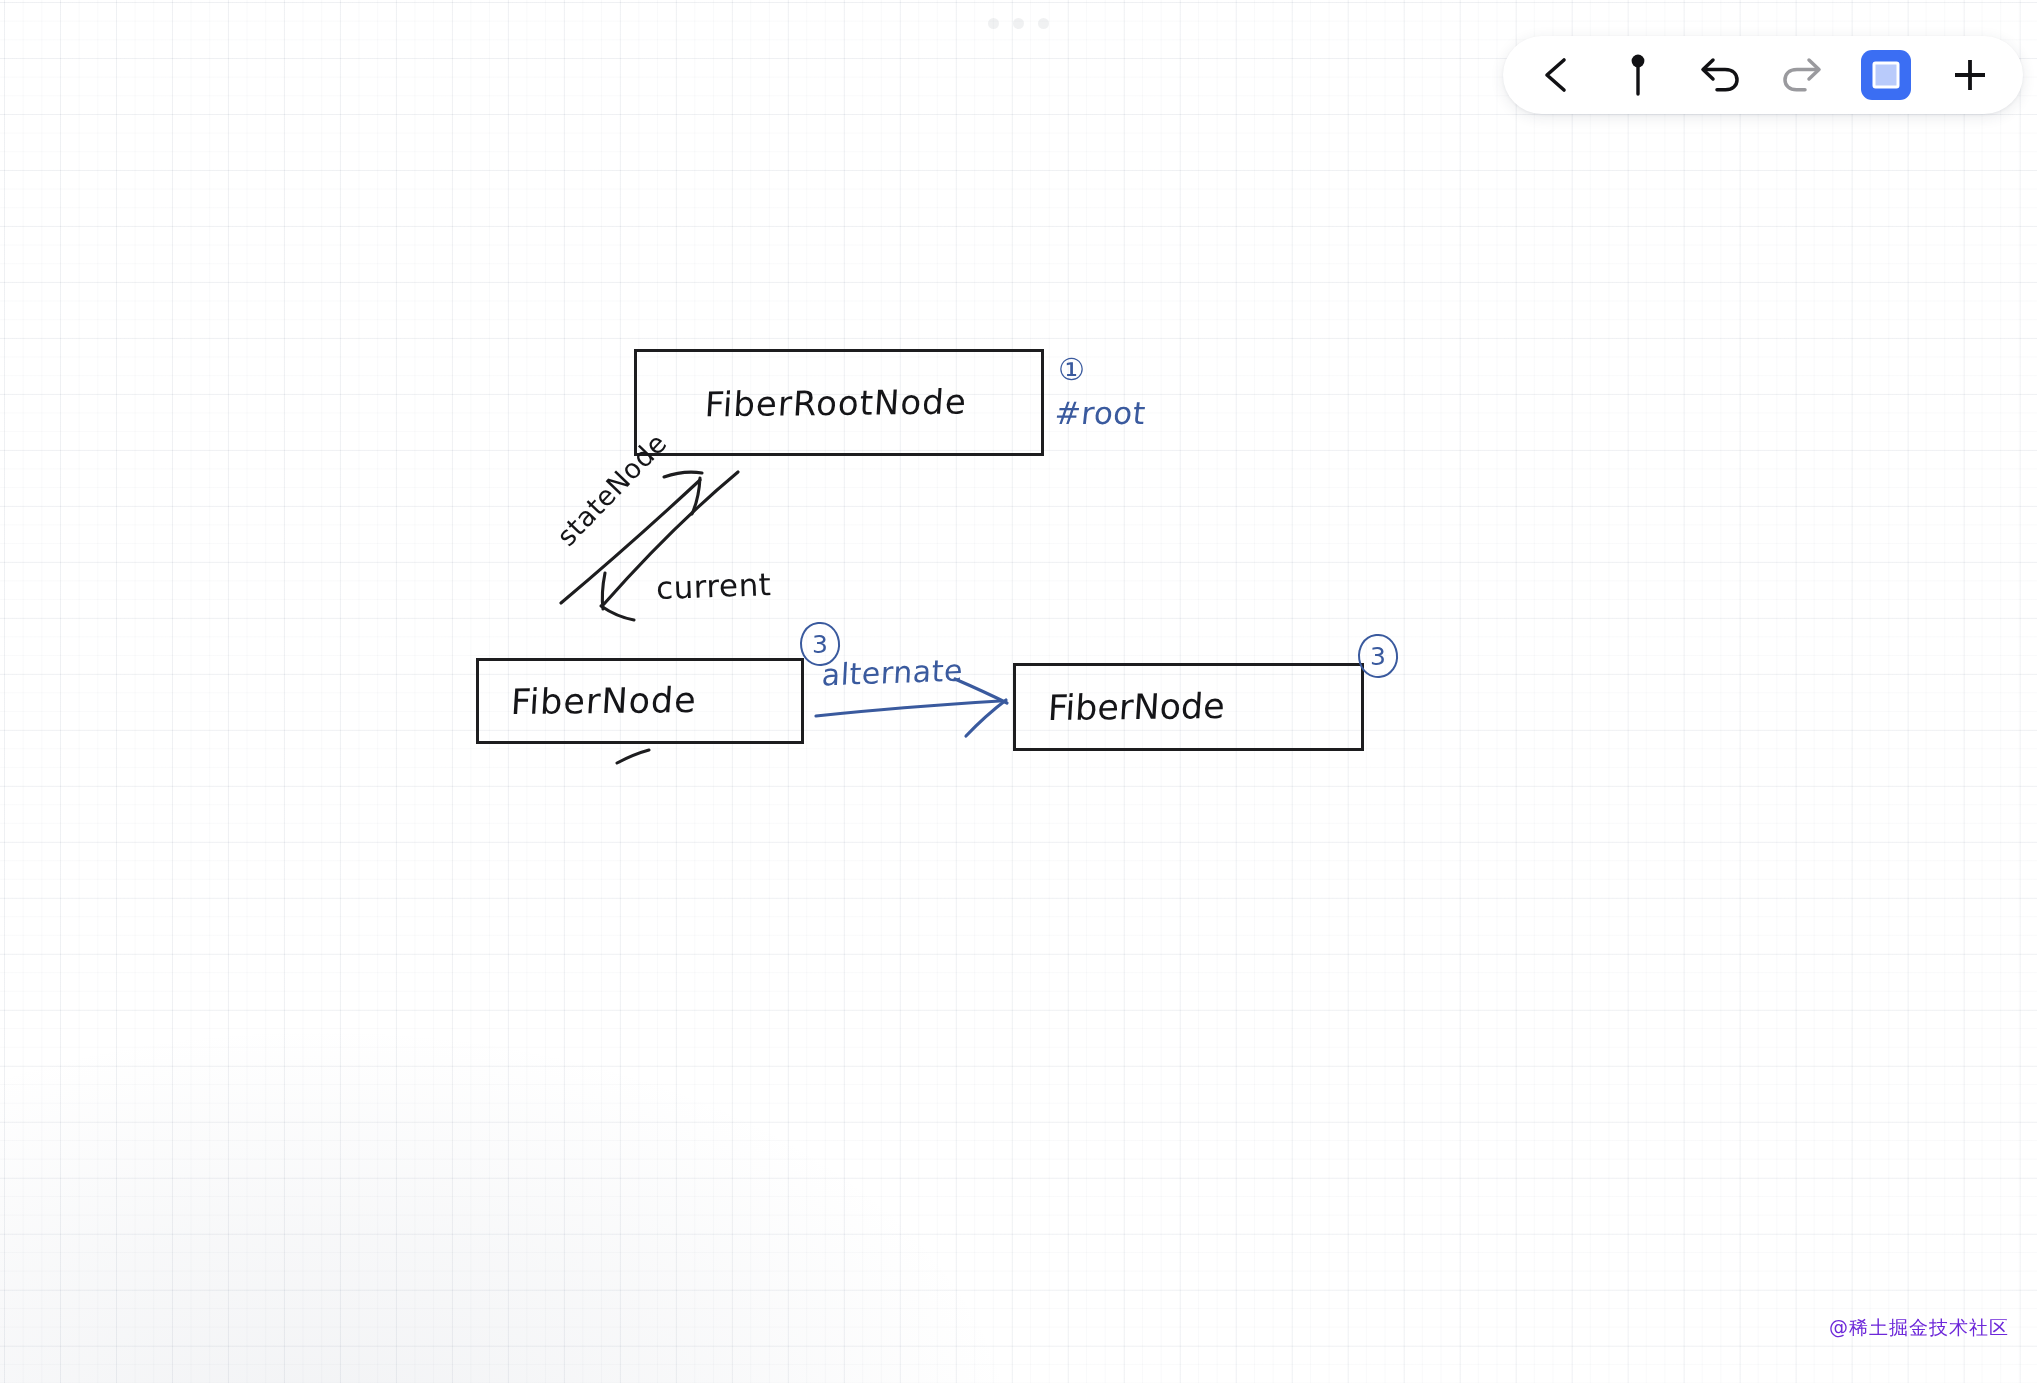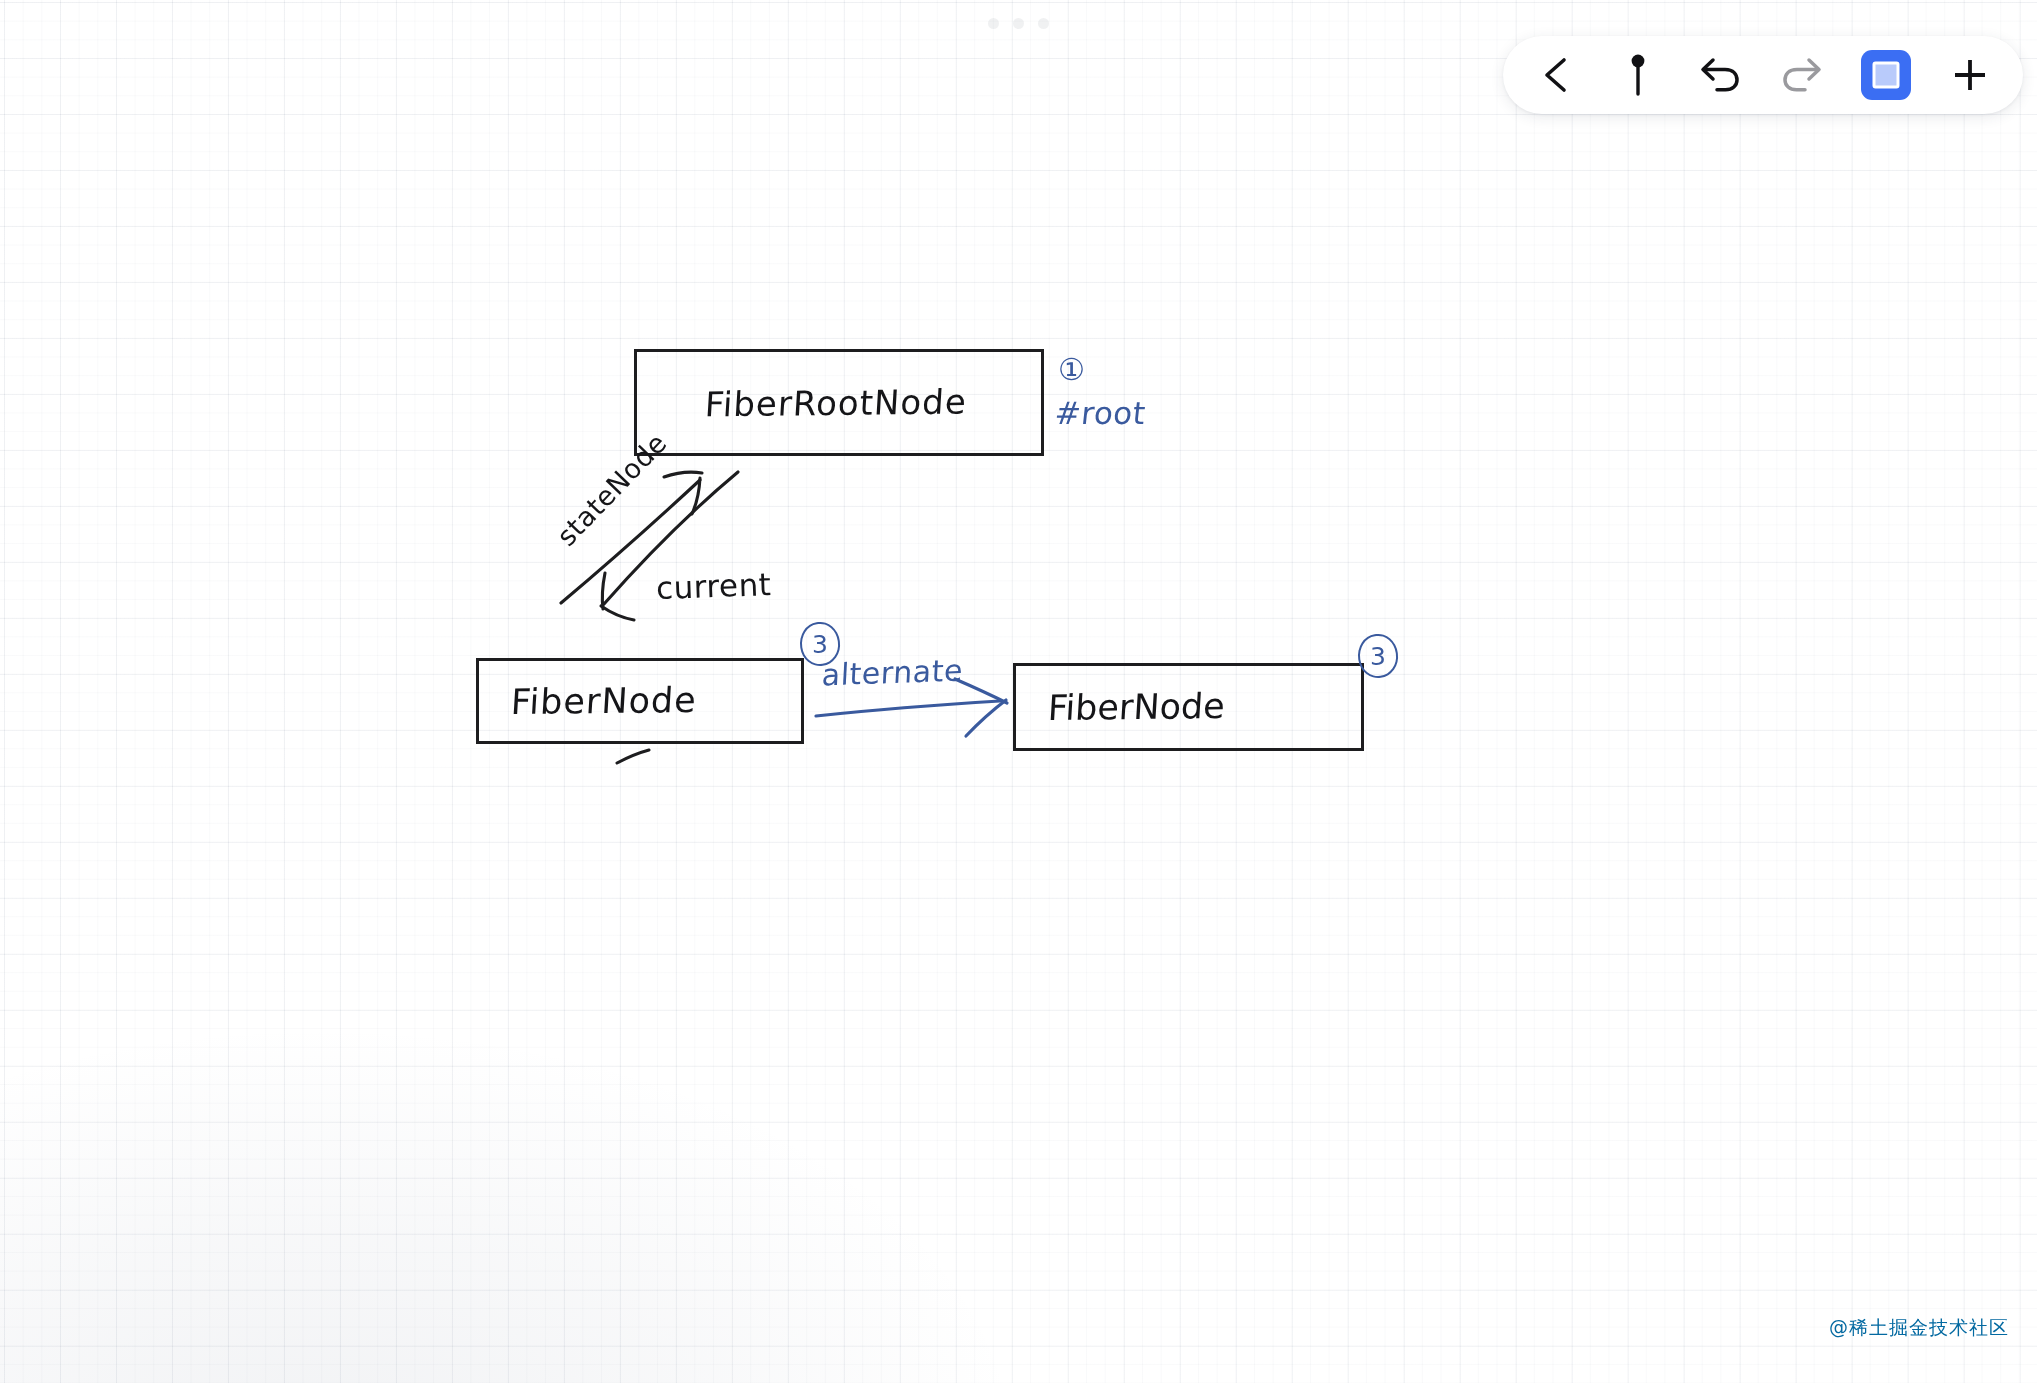--- a/index.html
+++ b/index.html
@@ -167,21 +167,21 @@
     font-size:31px;
     transform:rotate(-2deg);
     letter-spacing:0.5px;
   }
 
   
   #watermark{
     position:absolute; right:28px; bottom:42px;
     font-family:"DejaVu Sans", sans-serif;
     font-size:19px;
-    color:#0369a1;
+    color:#6d28d9;
     letter-spacing:1px;
   }
 </style>
 </head>
 <body>
 
 <div id="canvas"></div>
 <div id="bloom"></div>
 
 <div id="dots">

